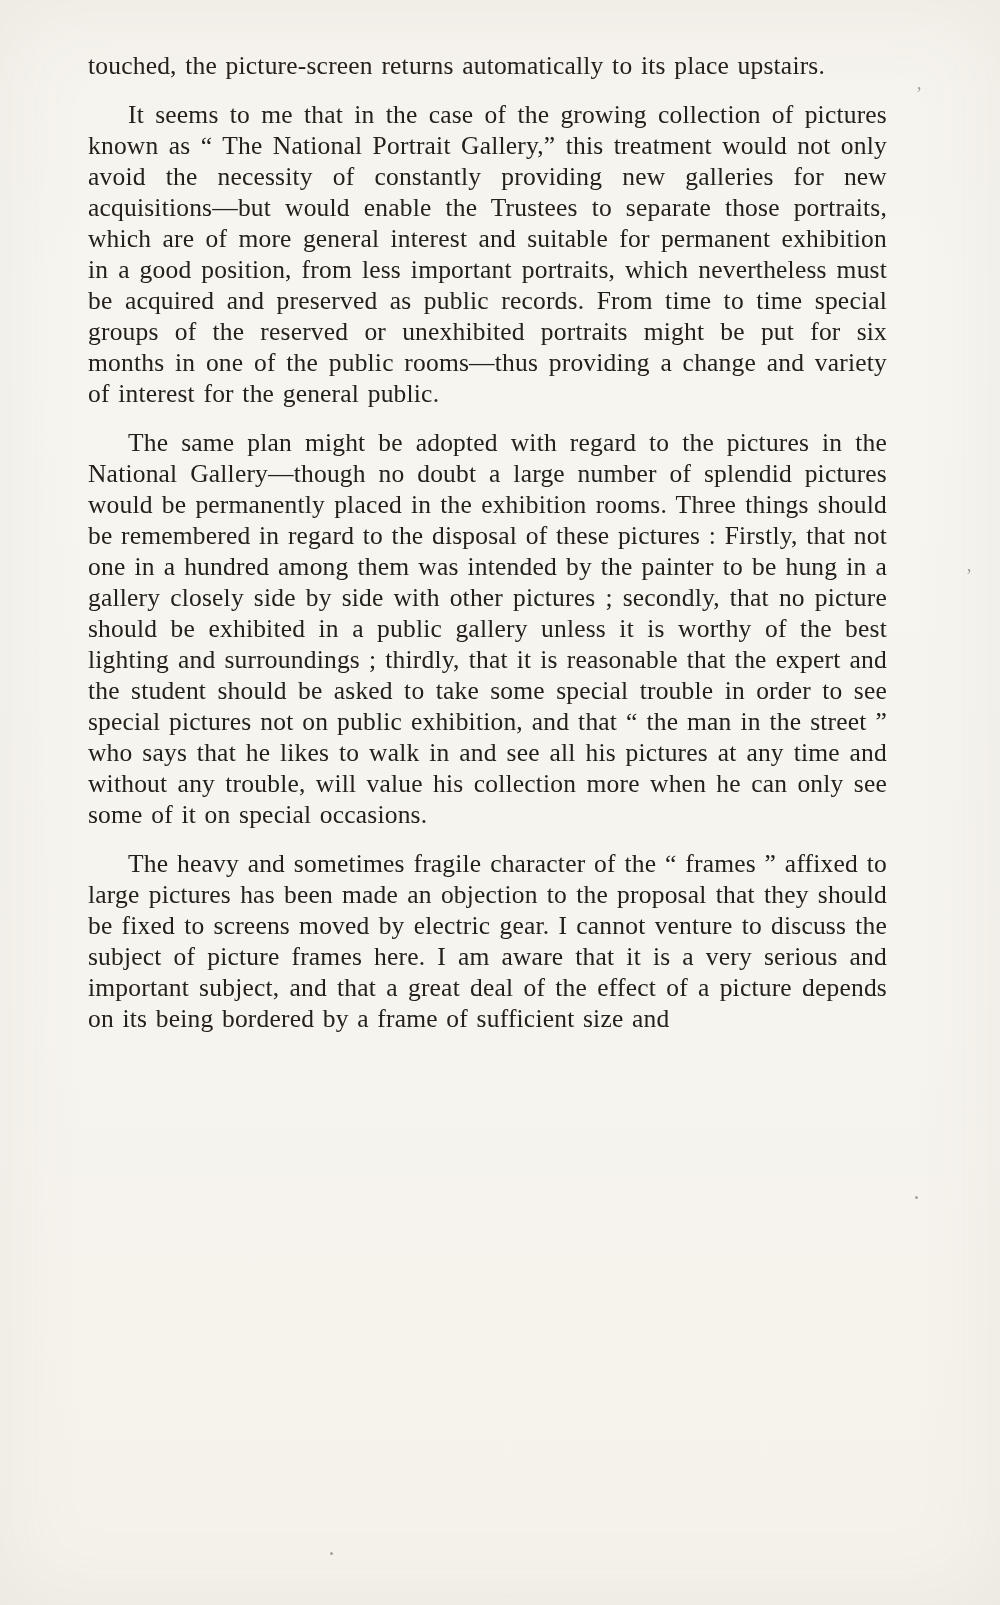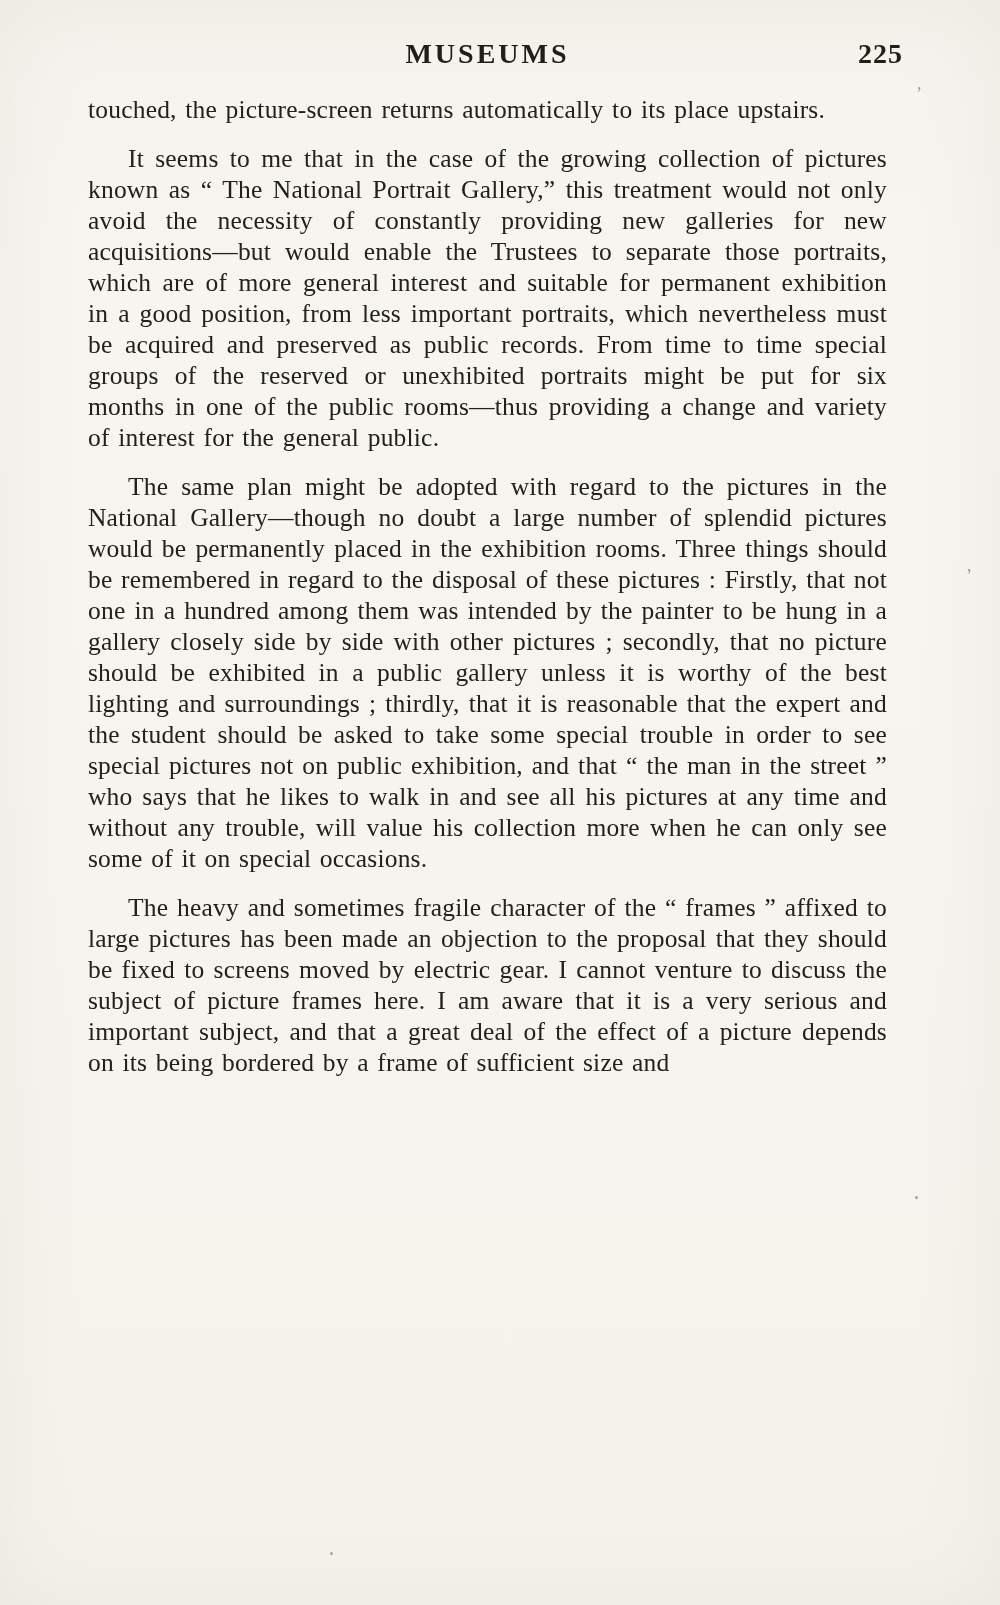--- a/index.html
+++ b/index.html
@@ -71,24 +71,20 @@
     height: 3px;
     background: #6a6156;
     border-radius: 50%;
   }
 </style>
 </head>
 <body>
 
 <div class="page">
 
-  <div class="header">
-    <span class="title">MUSEUMS</span>
-    <span class="pageno">225</span>
-  </div>
 
   <div class="body-text">
     <p class="noindent">touched, the picture-screen returns automatically to its place upstairs.</p>
     <p>It seems to me that in the case of the growing collection of pictures known as “ The National Portrait Gallery,” this treatment would not only avoid the necessity of constantly providing new galleries for new acquisitions—but would enable the Trustees to separate those portraits, which are of more general interest and suitable for permanent exhibition in a good position, from less important portraits, which nevertheless must be acquired and preserved as public records. From time to time special groups of the reserved or unexhibited portraits might be put for six months in one of the public rooms—thus providing a change and variety of interest for the general public.</p>
     <p>The same plan might be adopted with regard to the pictures in the National Gallery—though no doubt a large number of splendid pictures would be permanently placed in the exhibition rooms.  Three things should be remembered in regard to the disposal of these pictures : Firstly, that not one in a hundred among them was intended by the painter to be hung in a gallery closely side by side with other pictures ; secondly, that no picture should be exhibited in a public gallery unless it is worthy of the best lighting and surroundings ; thirdly, that it is reasonable that the expert and the student should be asked to take some special trouble in order to see special pictures not on public exhibition, and that “ the man in the street ” who says that he likes to walk in and see all his pictures at any time and without any trouble, will value his collection more when he can only see some of it on special occasions.</p>
     <p>The heavy and sometimes fragile character of the “ frames ” affixed to large pictures has been made an objection to the proposal that they should be fixed to screens moved by electric gear.  I cannot venture to discuss the subject of picture frames here.  I am aware that it is a very serious and important subject, and that a great deal of the effect of a picture depends on its being bordered by a frame of sufficient size and</p>
   </div>
 
   <span class="speck" style="top:84px; right:78px;">ʼ</span>
   <span class="speck" style="top:566px; right:28px;">ʼ</span>

